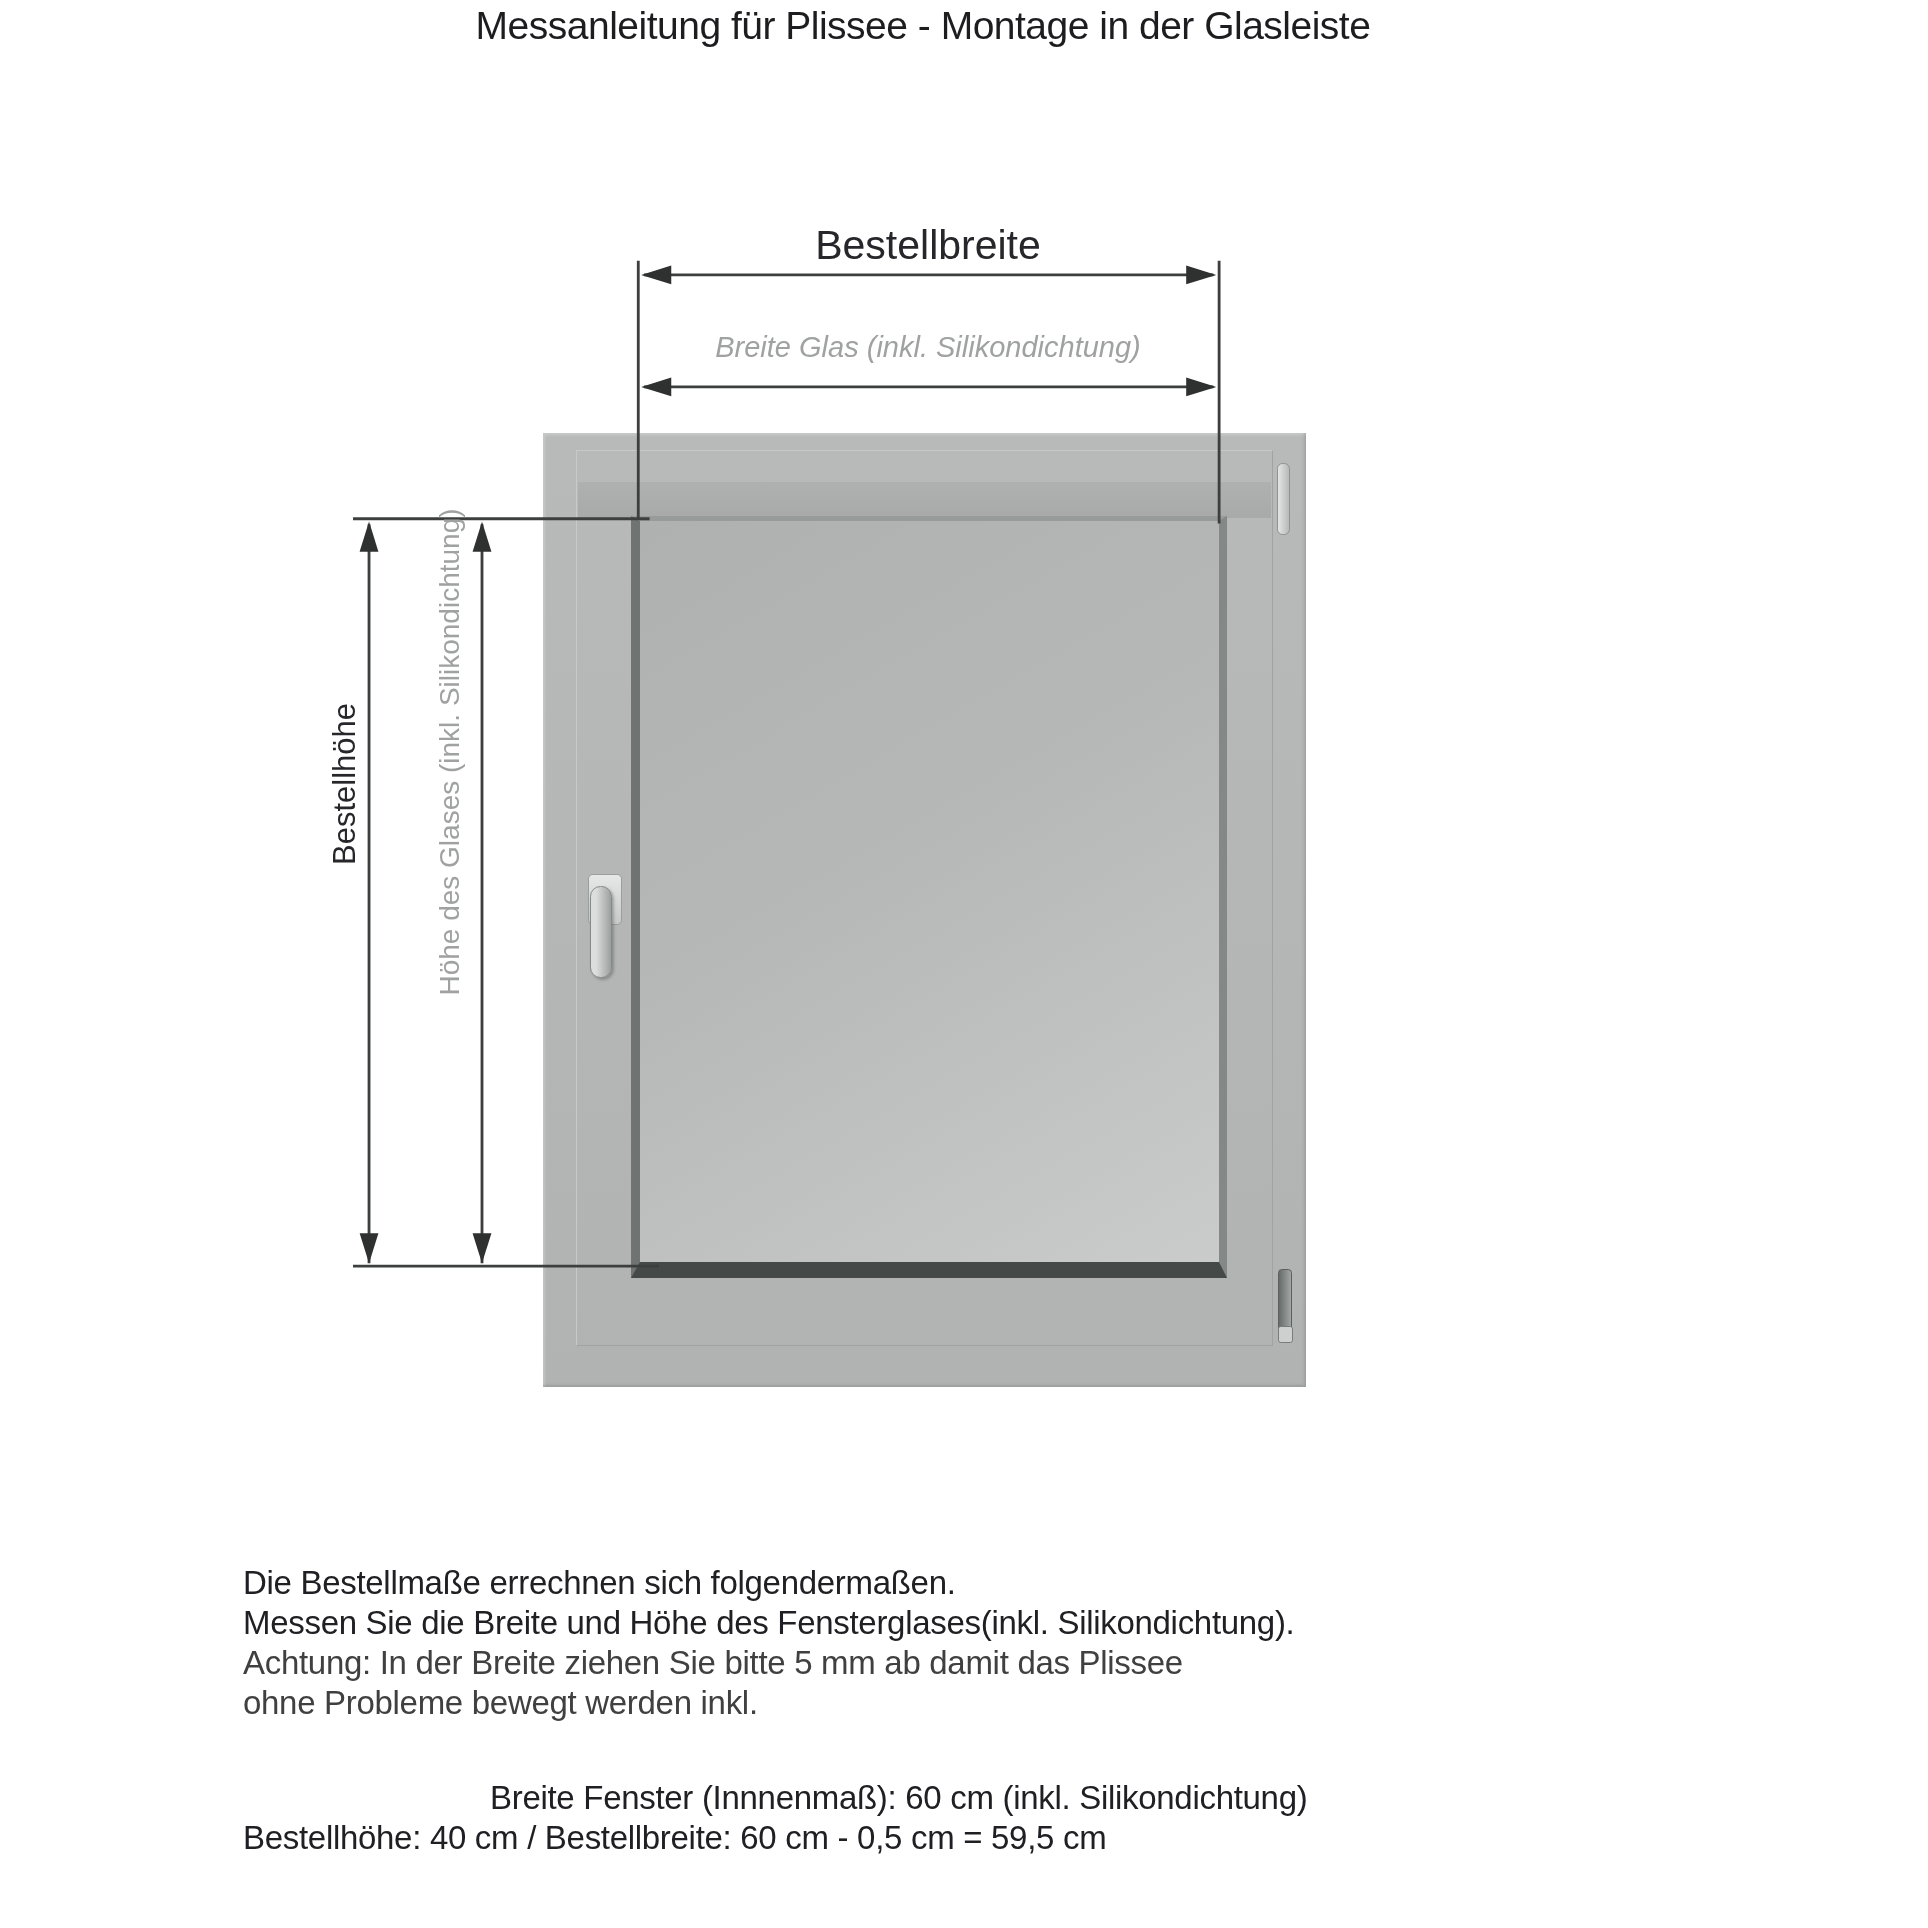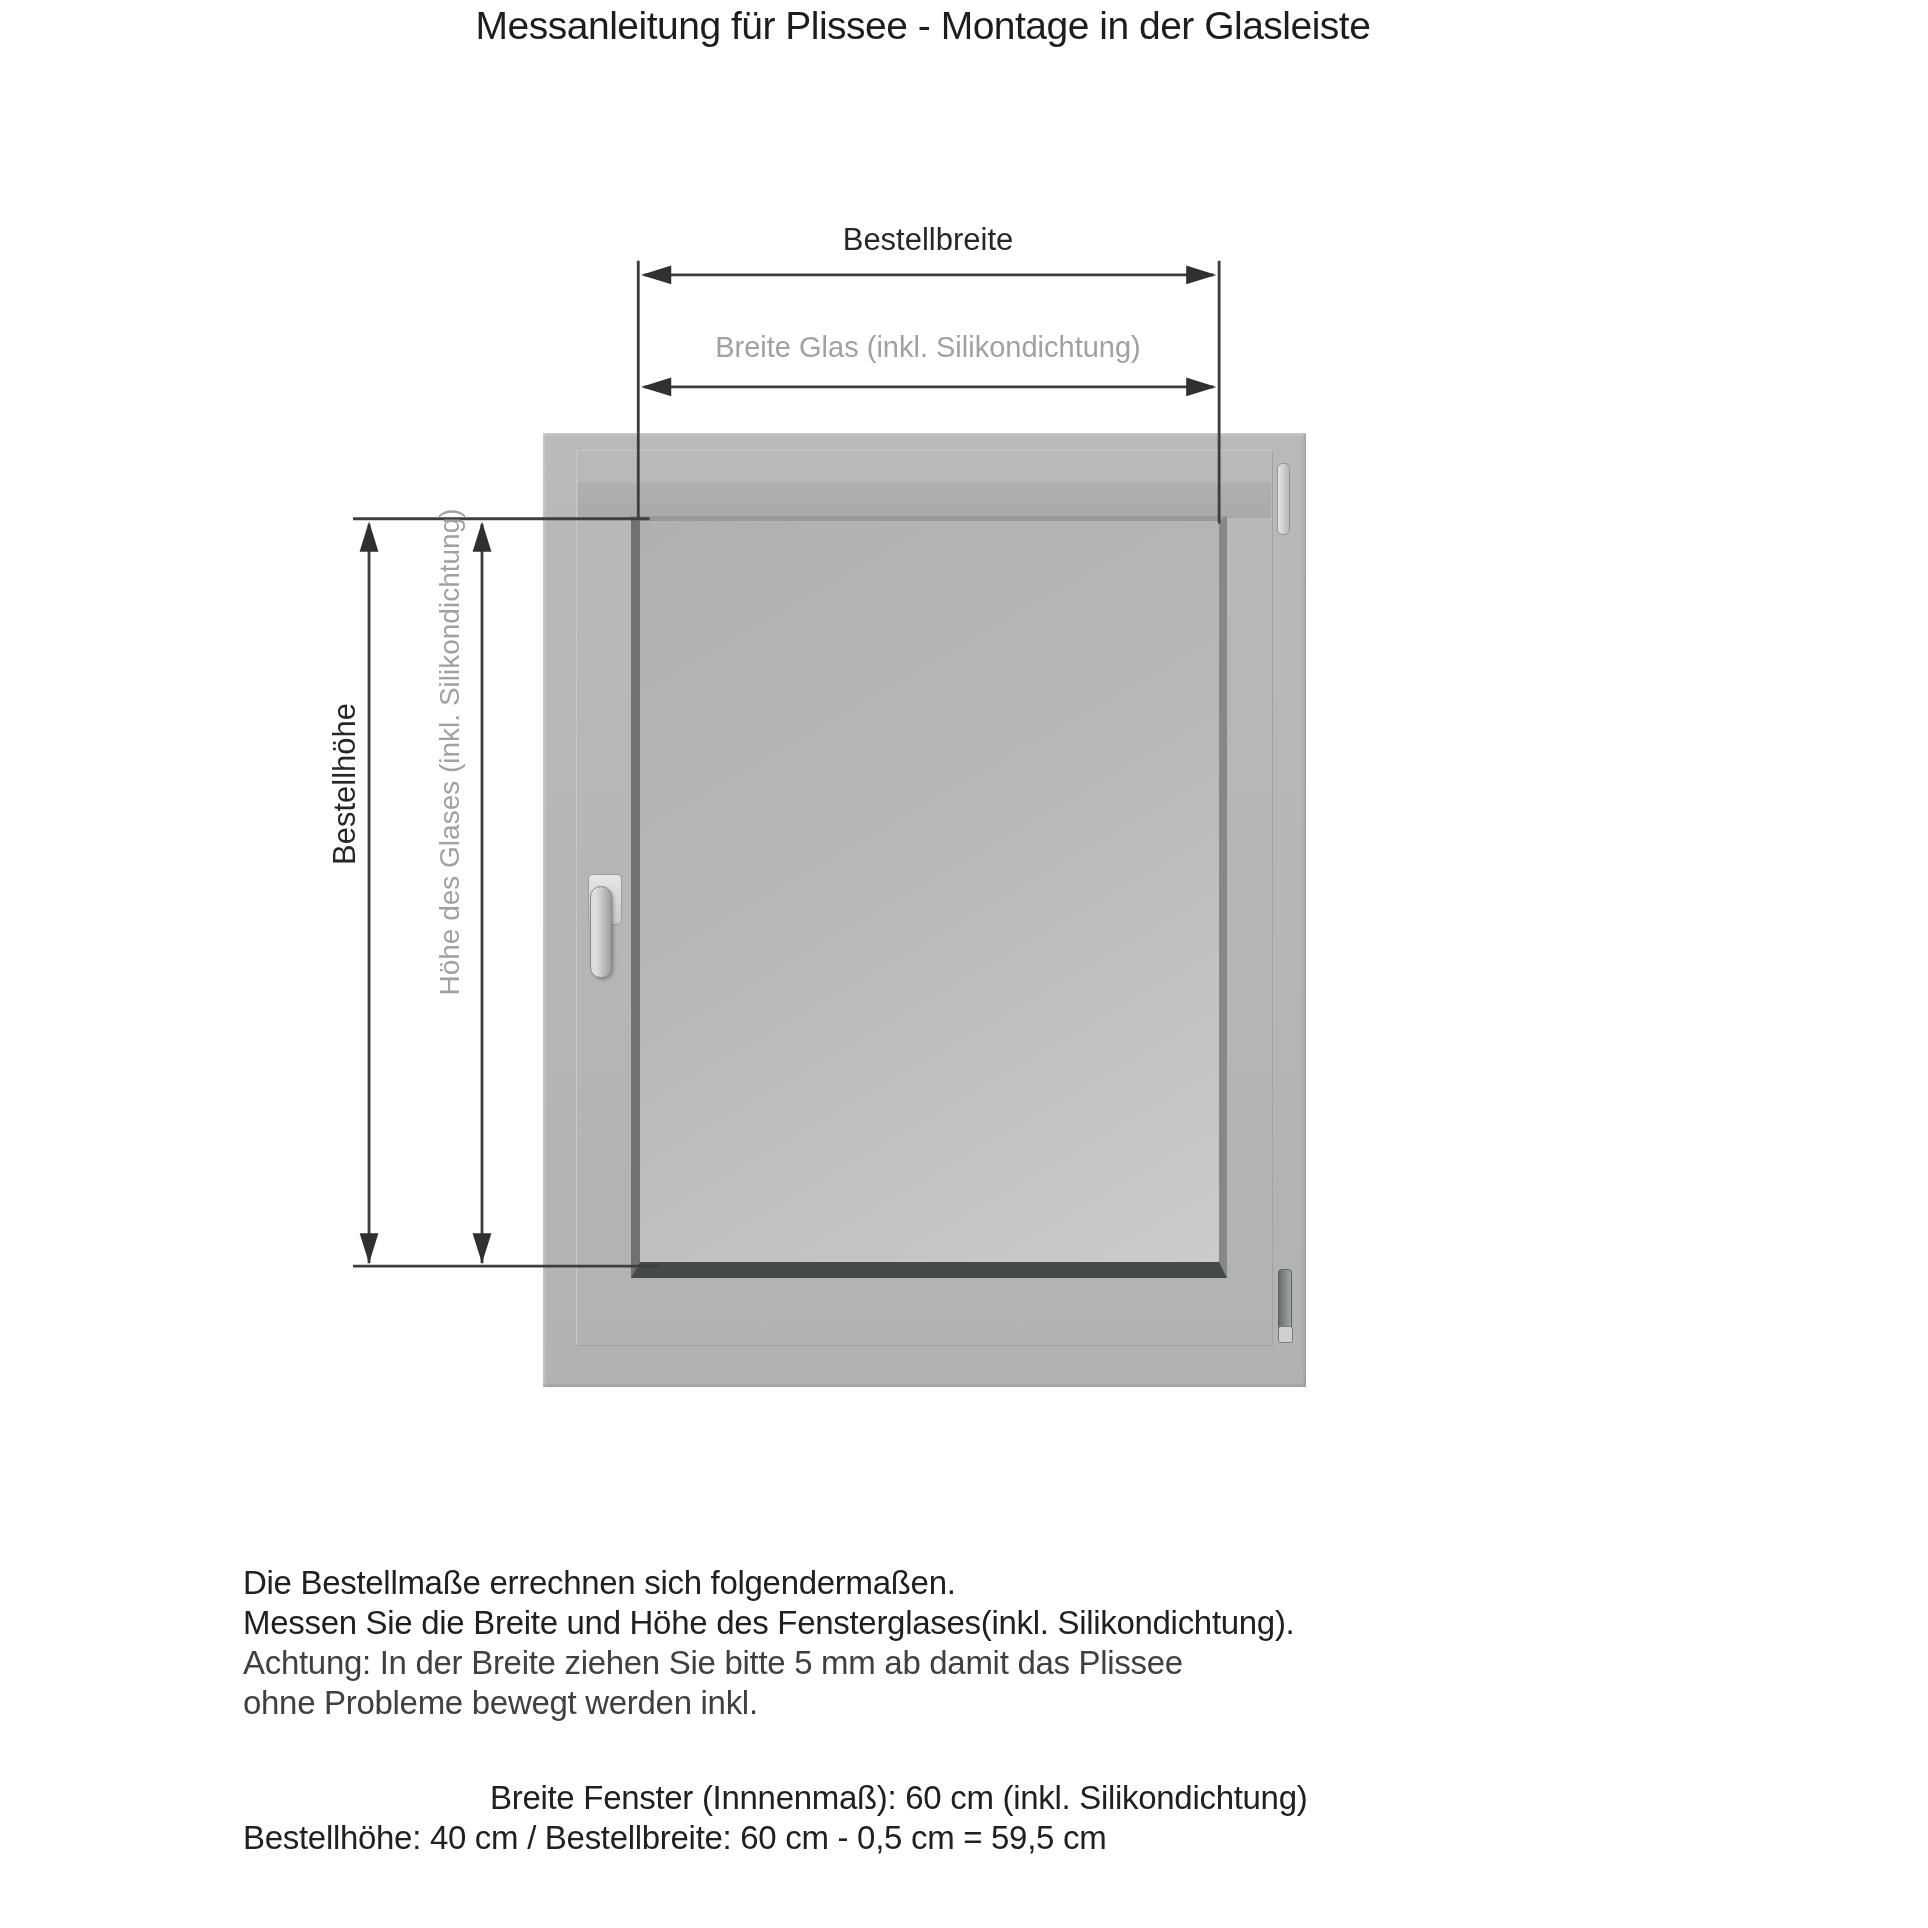--- a/index.html
+++ b/index.html
@@ -59,25 +59,25 @@
     border:0.9px solid #5b605f;
   }
   .hinge-knob{
     left:1278px;top:1326px;width:13px;height:15px;border-radius:2.8px;
     background:#cdd0cf;border:0.9px solid #787d7c;
   }
   
   .dim-label{white-space:nowrap;}
   .lbl-bestellbreite{
     left:640px;top:222px;width:576px;text-align:center;
-    font-size:31px;color:#27272b;
+    font-size:41px;color:#27272b;
   }
   .lbl-breite-glas{
     left:640px;top:331px;width:576px;text-align:center;
-    font-size:29px;color:#9fa2a1;
+    font-size:29px;color:#9fa2a1;font-style:italic;
   }
   .vlabel{
     height:38px;line-height:38px;text-align:center;
     transform:rotate(-90deg);
   }
   .lbl-bestellhoehe{
     left:156px;top:765px;width:377px;
     font-size:31px;color:#27272b;
   }
   .lbl-hoehe-glas{

